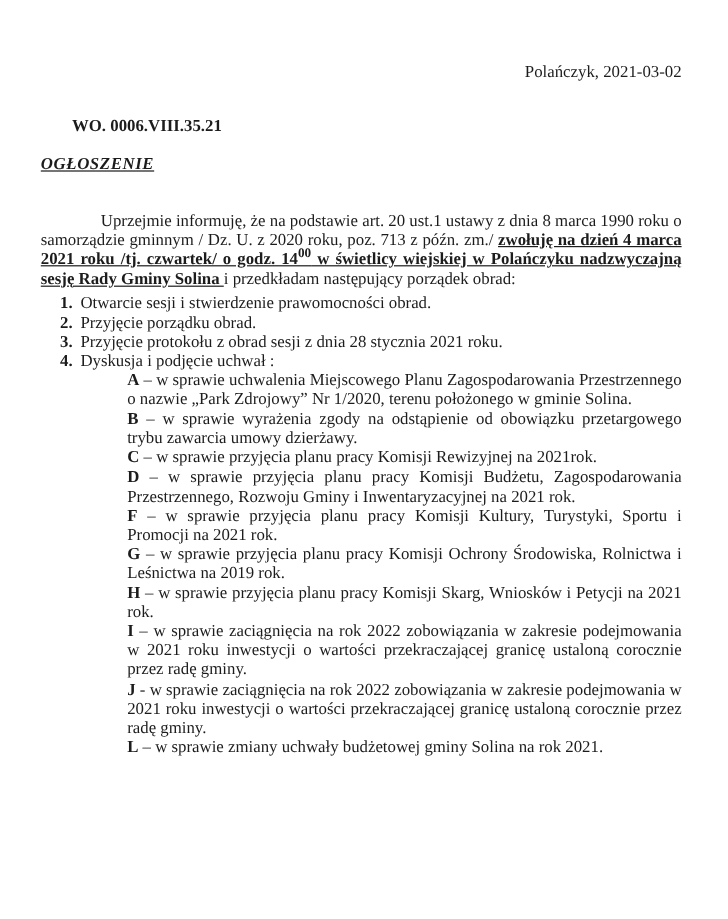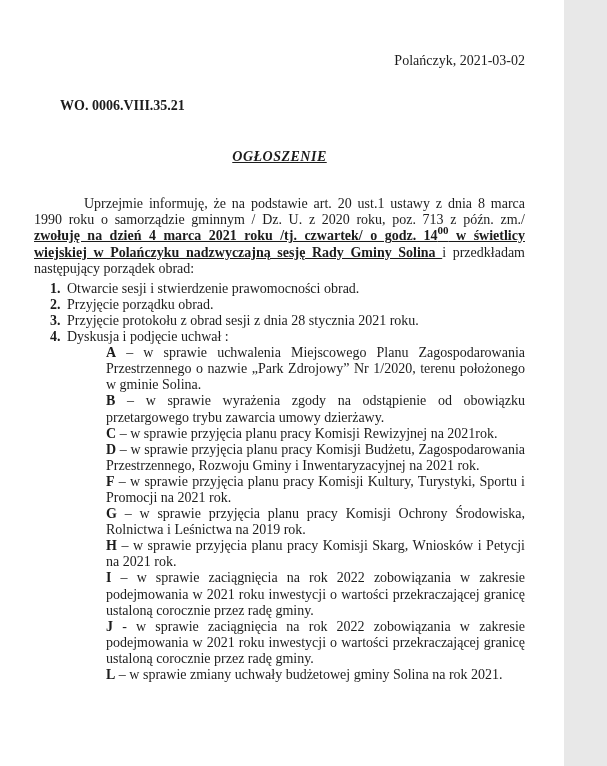--- a/index.html
+++ b/index.html
@@ -1,37 +1,37 @@
 <!DOCTYPE html>
 <html><head>
 <meta charset="utf-8">
 <style>
   html, body { margin: 0; padding: 0; background: #e8e8e8; }
   .page {
     position: relative;
-    width: 564px;
+    width: 607px;
     height: 766px;
     margin: 0;
     background: #ffffff;
     color: #1c1c1c;
     font-family: "Liberation Serif", "DejaVu Serif", serif;
     font-size: 14px;
     line-height: 16.1px;
     box-sizing: border-box;
     padding: 53px 39px 0 34px;
     overflow: hidden;
   }
   .date-line { text-align: right; }
   .ref-number { font-weight: bold; margin: 29px 0 0 26px; }
   .doc-title {
-    text-align: center;
+    text-align: left;
     font-weight: bold;
     font-style: italic;
     text-decoration: underline;
-    margin-top: 35px;
+    margin-top: 16px;
     letter-spacing: 0.5px;
   }
   .intro {
     margin: 31px 0 0 0;
     text-align: justify;
     text-indent: 50px;
   }
   .bold-underline { font-weight: bold; text-decoration: underline; }
   .bold-underline sup { font-size: 11px; line-height: 0; }
   .agenda { margin: 4px 0 0 16px; padding: 0; }

